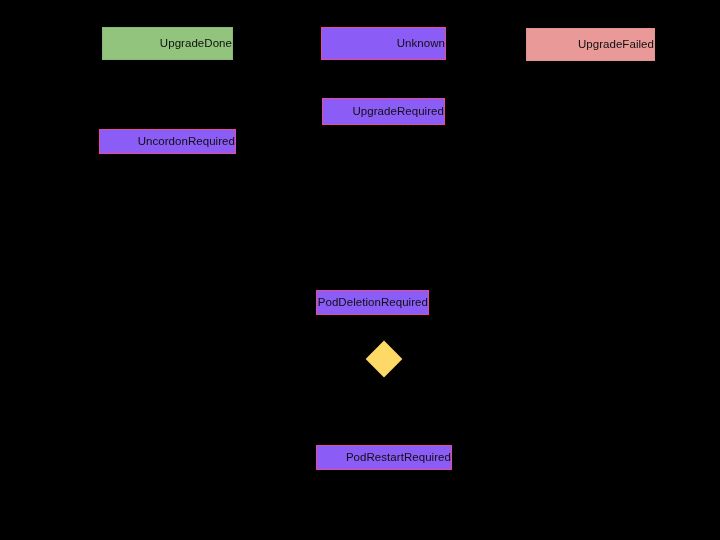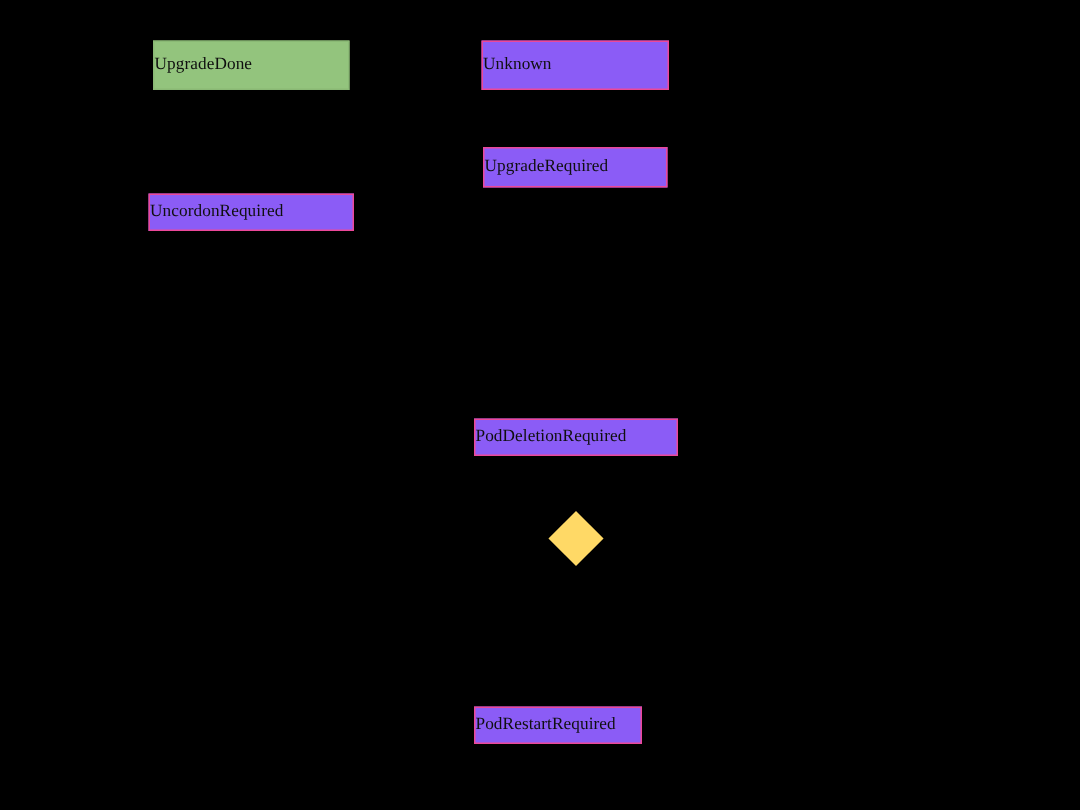--- a/index.html
+++ b/index.html
@@ -18,29 +18,28 @@
     position: relative;
     width: 720px;
     height: 540px;
     background: #000000;
   }
   .node {
     position: absolute;
     box-sizing: border-box;
     display: flex;
     align-items: center;
-    justify-content: flex-start;
+    justify-content: flex-end;
     text-align: center;
     color: #0f0f0f;
     font-size: 11.5px;
     line-height: 1.15;
     letter-spacing: 0.05px;
     white-space: nowrap;
     user-select: none;
-    font-family: Liberation Serif, serif;
   }
   .node.blue {
     background: #8b5cf6;
     border: 1px solid #ec4899;
   }
   .node.green {
     background: #93c47d;
     border: 1px solid #8ab975;
   }
   .node.pink {
@@ -62,26 +61,29 @@
 <body>
 
 <div id="canvas">
 
 <div class="node green" style="left: 102px; top: 27px; width: 131px; height: 33px;">
       <span class="node-label">UpgradeDone</span>
     </div>
     <div class="node blue" style="left: 321px; top: 27px; width: 125px; height: 33px;">
       <span class="node-label">Unknown</span>
     </div>
+    <div class="node pink" style="left: 526px; top: 28px; width: 129px; height: 33px;">
+      <span class="node-label">UpgradeFailed</span>
+    </div>
     <div class="node blue" style="left: 99px; top: 129px; width: 137px; height: 25px;">
       <span class="node-label">UncordonRequired</span>
     </div>
     <div class="node blue" style="left: 322px; top: 98px; width: 123px; height: 27px;">
       <span class="node-label">UpgradeRequired</span>
     </div>
-    <div class="node blue" style="left: 316px; top: 279px; width: 136px; height: 25px;">
+    <div class="node blue" style="left: 316px; top: 290px; width: 113px; height: 25px;">
       <span class="node-label">PodDeletionRequired</span>
     </div>
     <div class="diamond" style="left: 371px; top: 346px; width: 26px; height: 26px;"></div>
-    <div class="node blue" style="left: 316px; top: 471px; width: 112px; height: 25px;">
+    <div class="node blue" style="left: 316px; top: 445px; width: 136px; height: 25px;">
       <span class="node-label">PodRestartRequired</span>
     </div>
   </div>
 
 </body></html>

